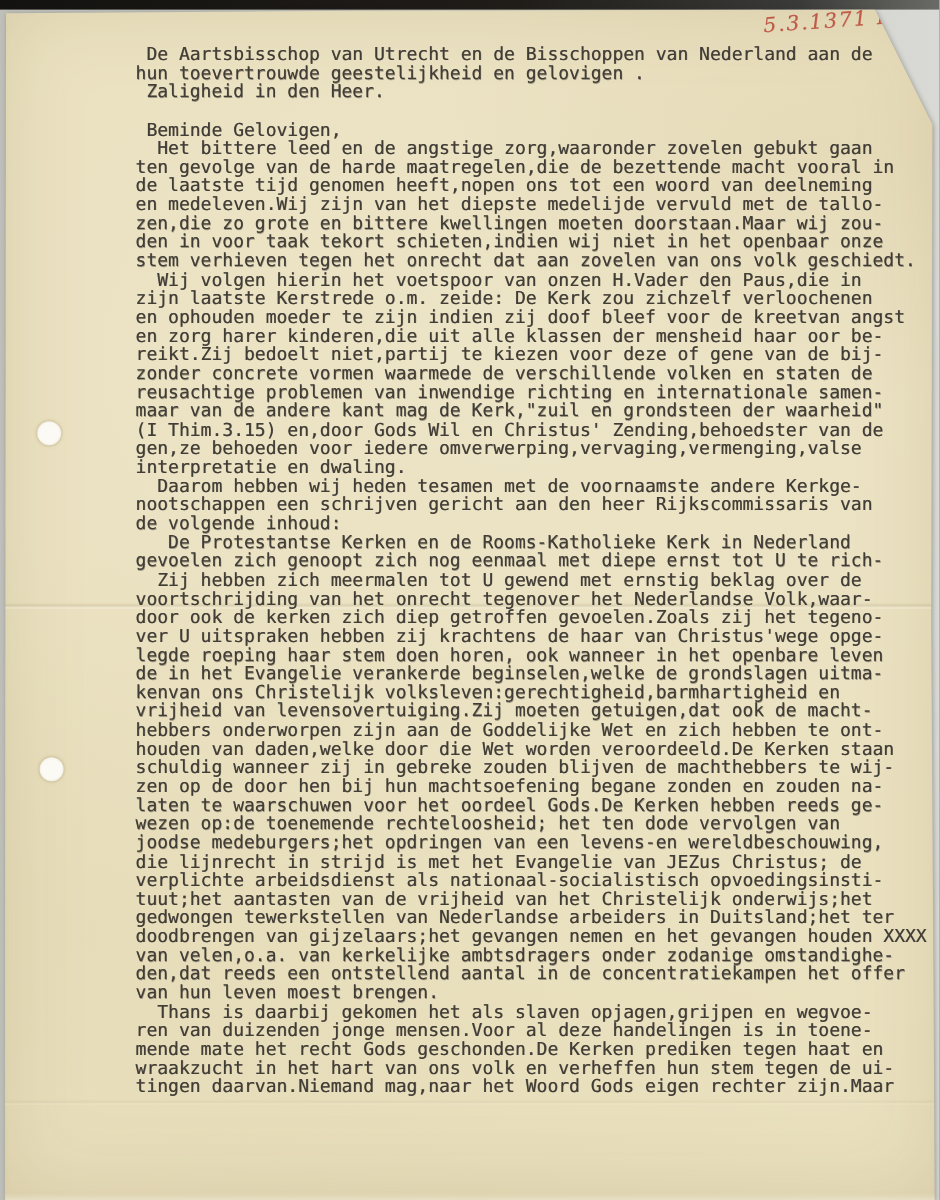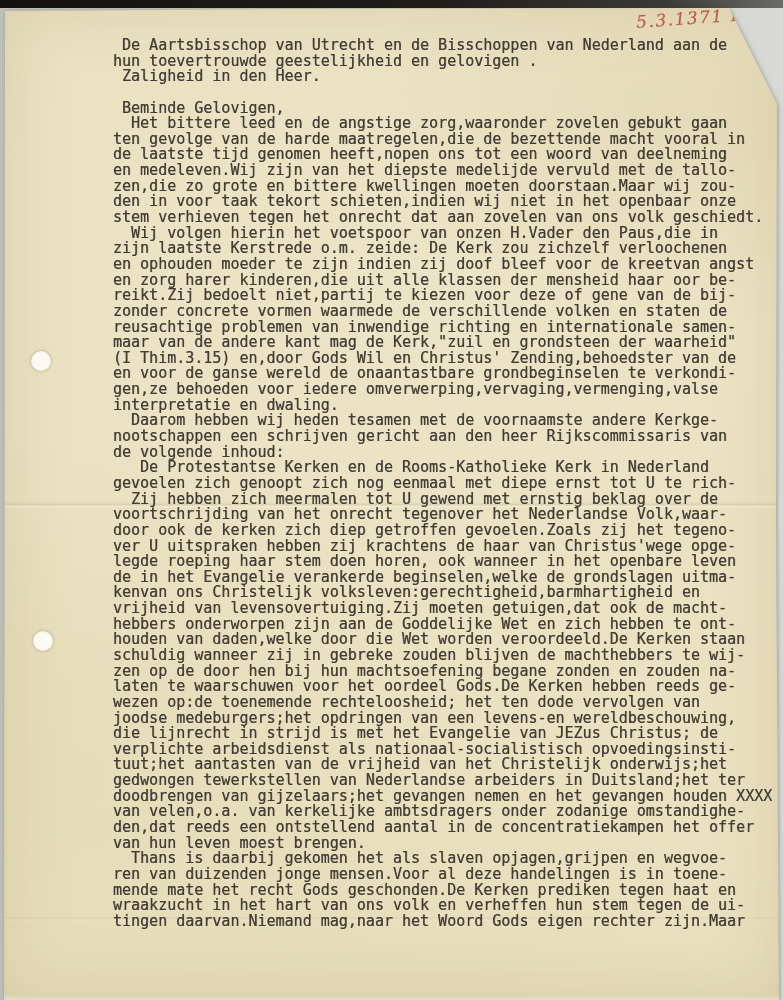--- a/index.html
+++ b/index.html
@@ -108,21 +108,20 @@
           <div class="tline">stem verhieven tegen het onrecht dat aan zovelen van ons volk geschiedt.</div>
           <div class="tline">  Wij volgen hierin het voetspoor van onzen H.Vader den Paus,die in</div>
           <div class="tline">zijn laatste Kerstrede o.m. zeide: De Kerk zou zichzelf verloochenen</div>
           <div class="tline">en ophouden moeder te zijn indien zij doof bleef voor de kreetvan angst</div>
           <div class="tline">en zorg harer kinderen,die uit alle klassen der mensheid haar oor be-</div>
           <div class="tline">reikt.Zij bedoelt niet,partij te kiezen voor deze of gene van de bij-</div>
           <div class="tline">zonder concrete vormen waarmede de verschillende volken en staten de</div>
           <div class="tline">reusachtige problemen van inwendige richting en internationale samen-</div>
           <div class="tline">maar van de andere kant mag de Kerk,"zuil en grondsteen der waarheid"</div>
           <div class="tline">(I Thim.3.15) en,door Gods Wil en Christus' Zending,behoedster van de</div>
-          <div class="tline">en voor de ganse wereld de onaantastbare grondbeginselen te verkondi-</div>
           <div class="tline">gen,ze behoeden voor iedere omverwerping,vervaging,vermenging,valse</div>
           <div class="tline">interpretatie en dwaling.</div>
           <div class="tline">  Daarom hebben wij heden tesamen met de voornaamste andere Kerkge-</div>
           <div class="tline">nootschappen een schrijven gericht aan den heer Rijkscommissaris van</div>
           <div class="tline">de volgende inhoud:</div>
           <div class="tline">   De Protestantse Kerken en de Rooms-Katholieke Kerk in Nederland</div>
           <div class="tline">gevoelen zich genoopt zich nog eenmaal met diepe ernst tot U te rich-</div>
           <div class="tline">  Zij hebben zich meermalen tot U gewend met ernstig beklag over de</div>
           <div class="tline">voortschrijding van het onrecht tegenover het Nederlandse Volk,waar-</div>
           <div class="tline">door ook de kerken zich diep getroffen gevoelen.Zoals zij het tegeno-</div>

